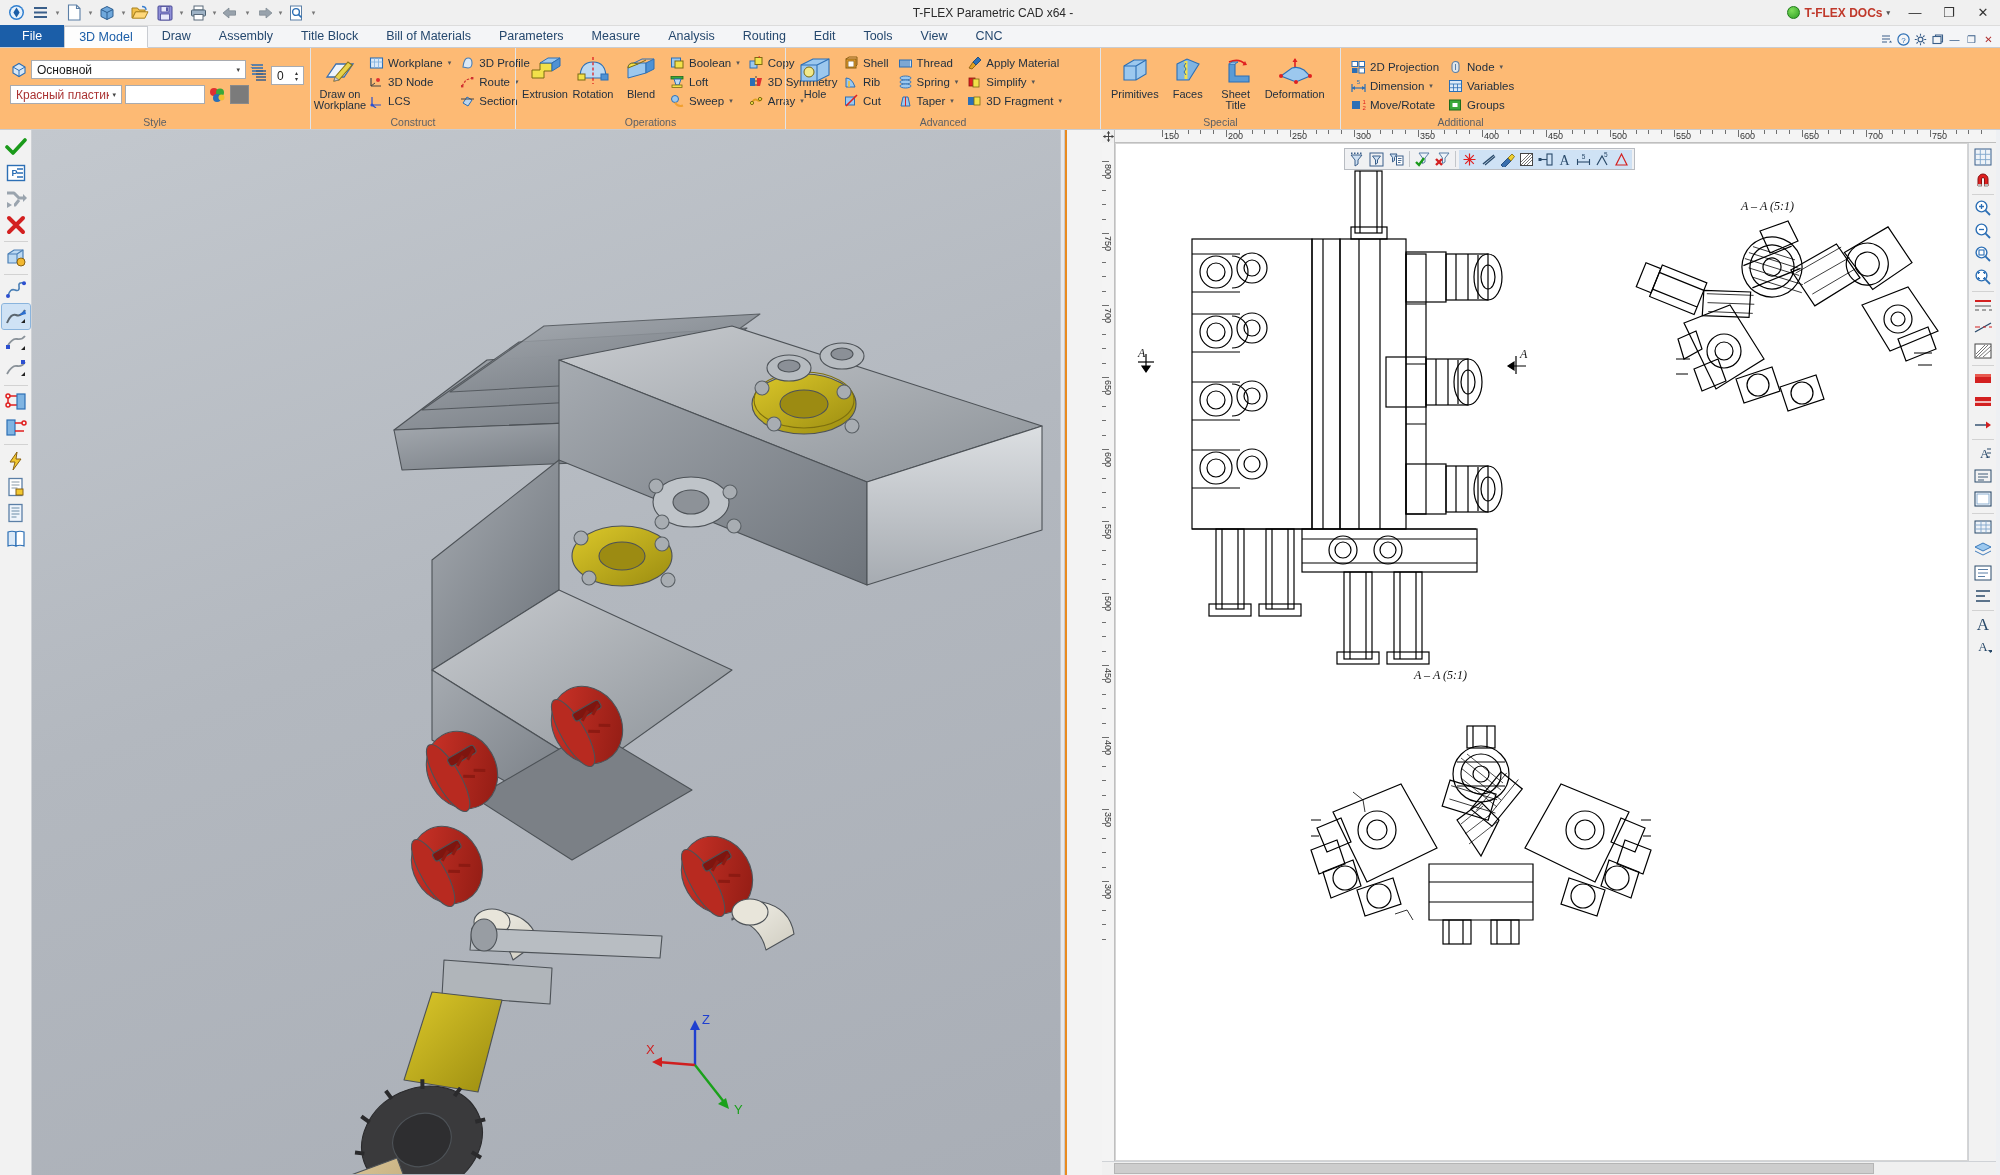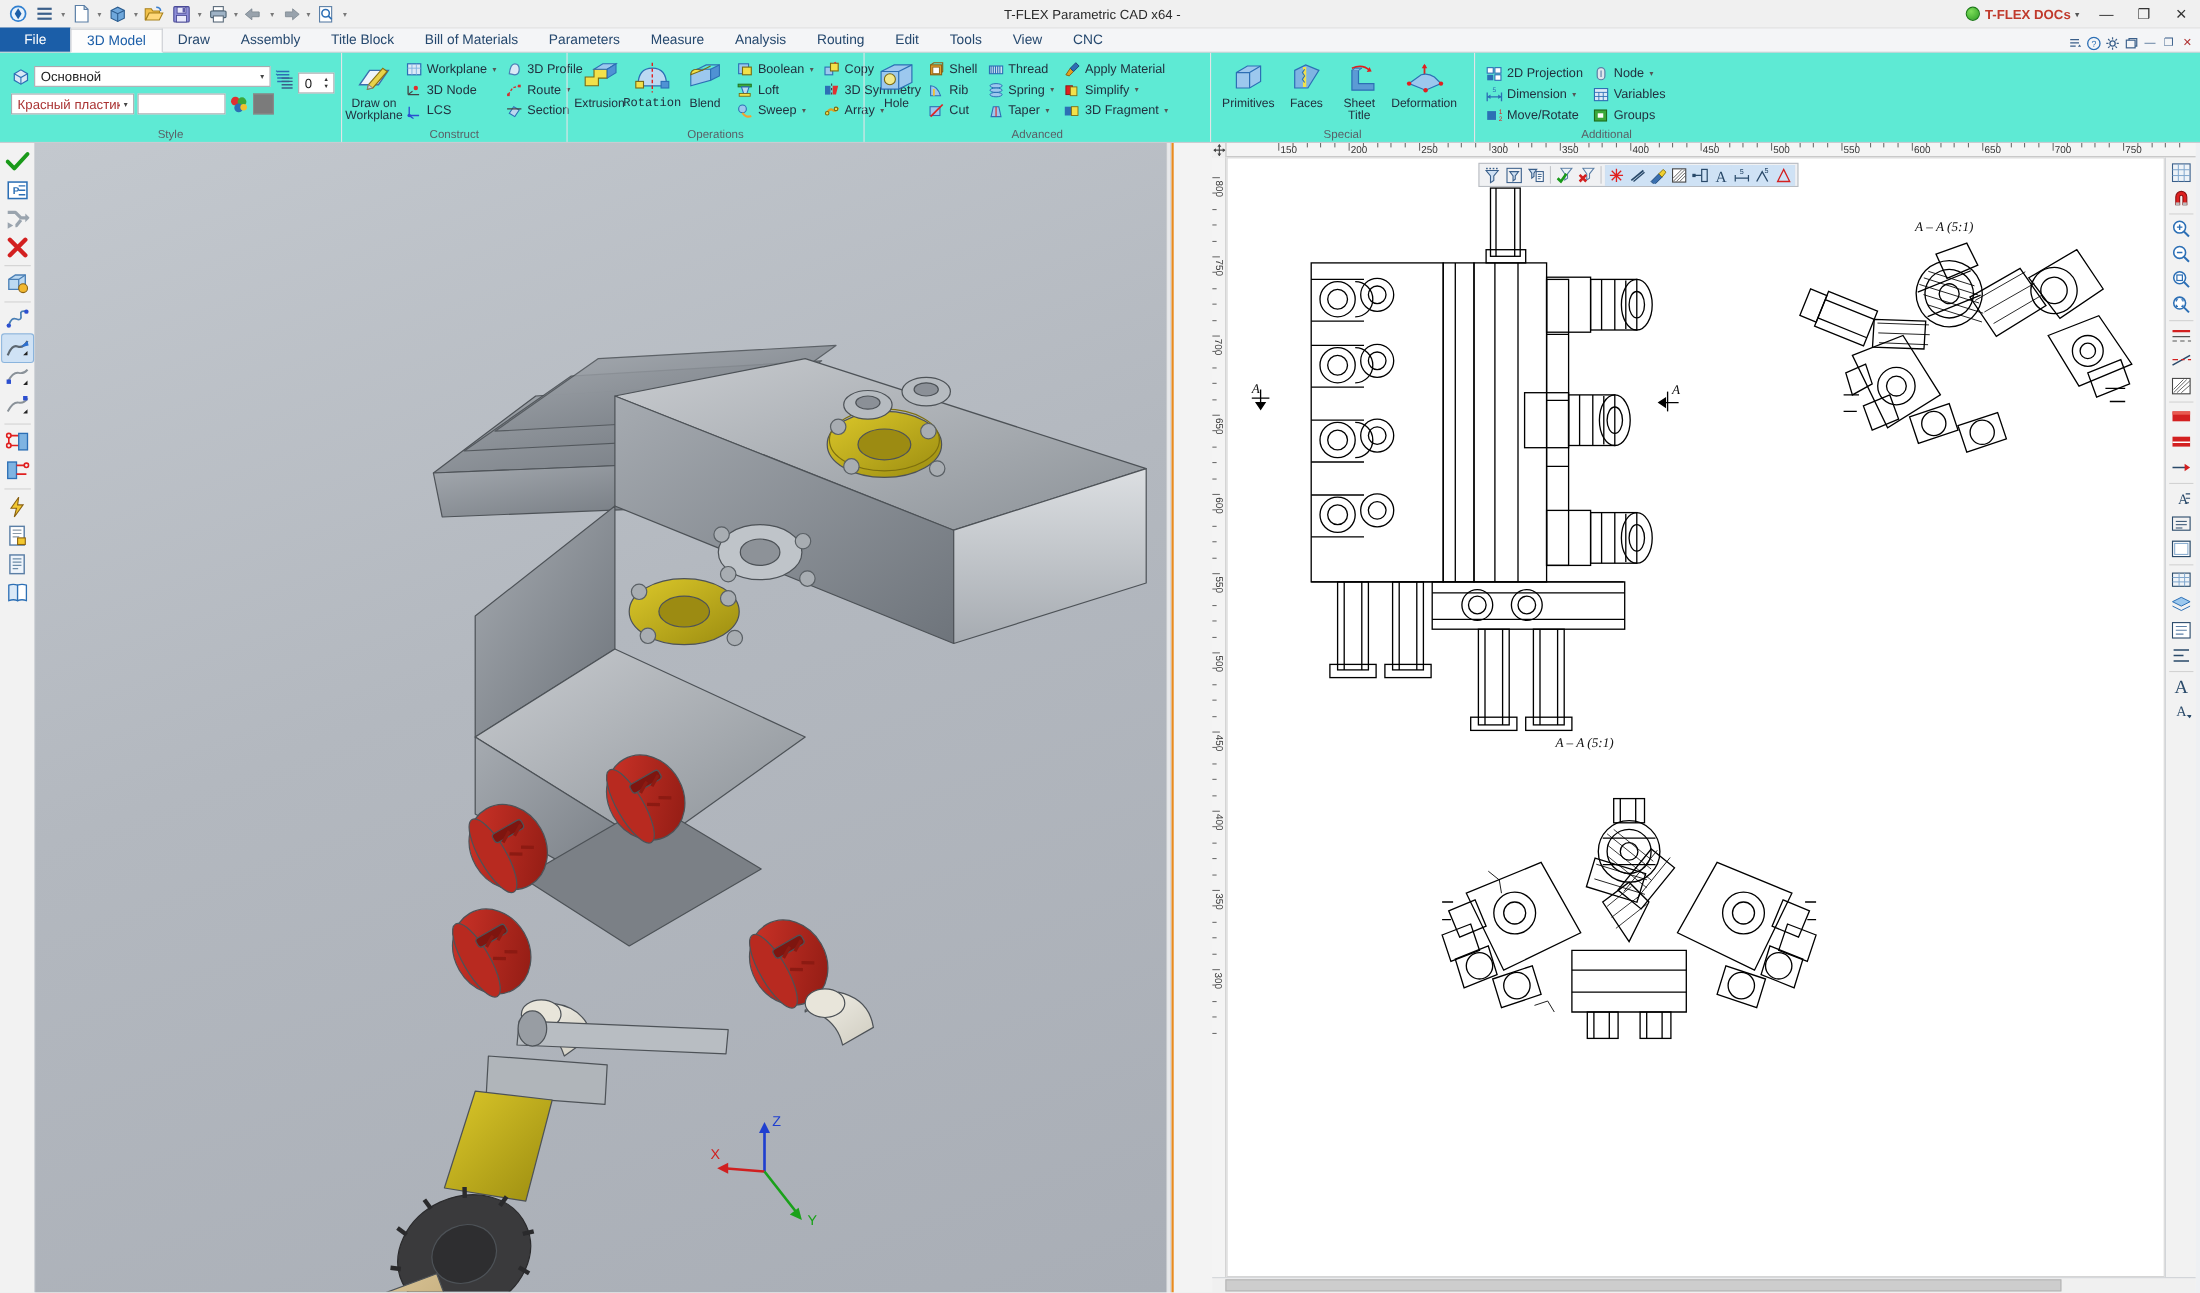--- a/index.html
+++ b/index.html
@@ -39,21 +39,21 @@
   .tab { height:22px; padding:0 14px; display:flex; align-items:center; font-size:12.5px;
          color:#25486e; cursor:pointer; white-space:nowrap; }
   .tab.file { background:#1b5ea8; color:#fff; font-weight:normal; padding:0 22px; }
   .tab.active { background:#fdfdfd; color:#1b5ea8; border:1px solid #c9ccd1;
                 border-bottom:1px solid #fdfdfd; margin-bottom:-1px; }
   .tabrow-right { margin-left:auto; display:flex; align-items:center; gap:2px; padding-right:4px; }
   .mini-ic { width:15px; height:16px; display:flex; align-items:center; justify-content:center;
              font-size:10px; color:#3a5f8a; cursor:pointer; }
 
   
-  .ribbon { height:82px; background:#5eead4; display:flex; align-items:stretch;
+  .ribbon { height:82px; background:#fdba74; display:flex; align-items:stretch;
             border-bottom:1px solid #c9ccd1; flex:none; position:relative; }
   .rgroup { display:flex; flex-direction:column; position:relative; padding:2px 3px 0 3px; }
   .rgroup + .rgroup { border-left:1px solid #e2e4e7; }
   .rgroup-body { flex:1; display:flex; align-items:flex-start; padding:2px 3px; gap:2px; }
   .rgroup-title { height:13px; font-size:10.5px; color:#5a5f66; text-align:center;
                   line-height:13px; }
 
   
   .bigbtn { width:auto; min-width:46px; padding:1px 4px; display:flex; flex-direction:column;
             align-items:center; justify-content:flex-start; cursor:pointer; border-radius:2px; }
@@ -435,21 +435,21 @@
         <div class="bigbtn" style="margin-top:2px;">
           <span class="ic">
             <svg width="34" height="32" viewBox="0 0 34 32">
                 <path d="M4 22 L4 14 L12 14 L12 7 L24 7 L24 15 L16 15 L16 22 Z" fill="#f2e14a" stroke="#7a6a12" stroke-width="1"></path>
                 <path d="M12 7 L20 2 L32 2 L24 7 Z" fill="#9cc8ee" stroke="#2c6fb5" stroke-width="1"></path>
                 <path d="M24 7 L32 2 L32 10 L24 15 Z" fill="#4f92d4" stroke="#2c6fb5" stroke-width="1"></path>
               </svg>
           </span>
           <span class="lb">Extrusion</span>
         </div>
-        <div class="bigbtn" style="margin-top:2px;font-family:Liberation Mono, monospace;">
+        <div class="bigbtn" style="margin-top:2px;">
           <span class="ic">
             <svg width="34" height="32" viewBox="0 0 34 32">
                 <path d="M4 22 q0 -16 13 -16 q13 0 13 16 z" fill="#bcd9f2" stroke="#2c6fb5" stroke-width="1.1"></path>
                 <rect x="2" y="18" width="7" height="6" fill="#f2e14a" stroke="#7a6a12" stroke-width="1"></rect>
                 <rect x="25" y="18" width="7" height="6" fill="#4f92d4" stroke="#2c6fb5" stroke-width="1"></rect>
                 <path d="M17 1 V28" stroke="#e02020" stroke-width="1.3" stroke-dasharray="3 2.2"></path>
               </svg>
           </span>
           <span class="lb">Rotation</span>
         </div>

